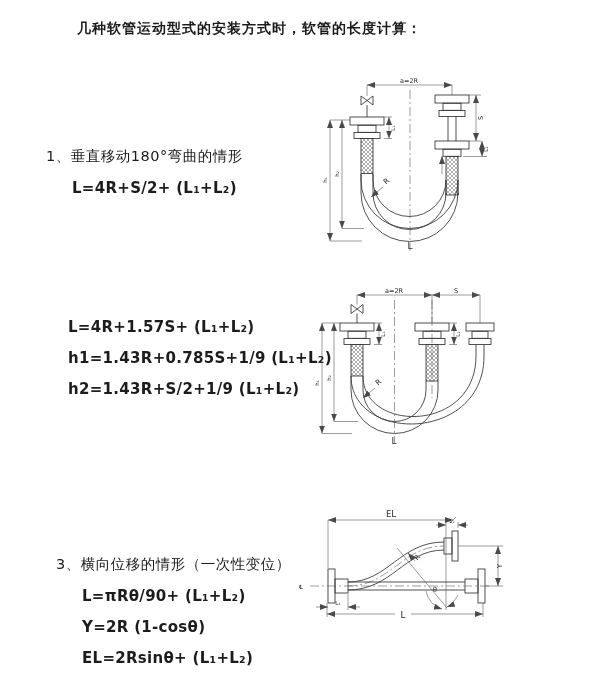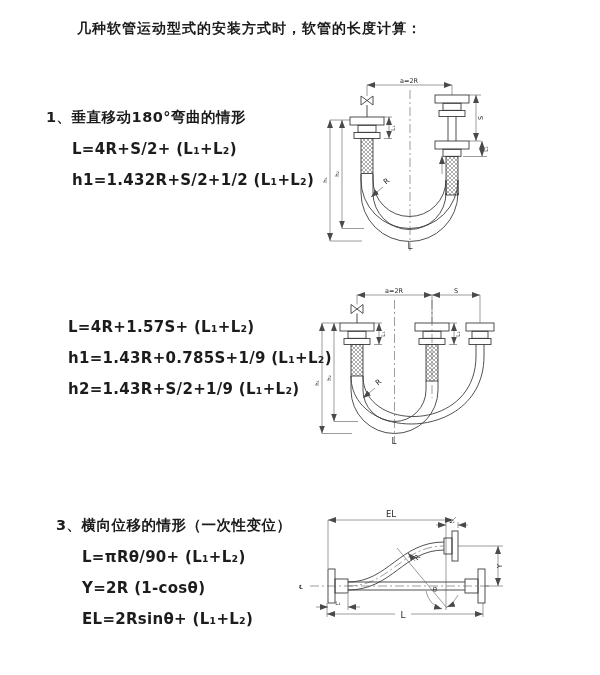--- a/index.html
+++ b/index.html
@@ -9,21 +9,21 @@
     overflow:hidden;
   }
   .page-title{
     position:absolute;left:30px;top:20px;font-size:14px;font-weight:700;
     letter-spacing:1px;white-space:nowrap;margin-left:47px;
   }
   .section{position:absolute;}
   .sec1{left:46px;top:108px;}
   .sec2{left:42px;top:305px;}
   .sec3{left:56px;top:516px;}
-  .sec-heading{font-size:14.5px;font-weight:700;letter-spacing:.5px;white-space:nowrap;}
+  .sec-heading{font-size:14.5px;font-weight:400;letter-spacing:.5px;white-space:nowrap;margin-top:39px;}
   .formula{
     font-size:15px;margin-left:26px;margin-top:13px;letter-spacing:.3px;
     white-space:nowrap;font-weight:700;
   }
   svg.diagram{position:absolute;overflow:visible;}
   #d1{left:300px;top:68px;width:300px;height:190px;}
   #d2{left:300px;top:278px;width:300px;height:185px;}
   #d3{left:295px;top:495px;width:305px;height:140px;}
   svg .geo{stroke:#3d3d3d;stroke-width:.9;fill:none;}
   svg .thin{stroke:#4a4a4a;stroke-width:.55;fill:none;}
@@ -33,21 +33,20 @@
   svg text{fill:#2a2a2a;font-family:"DejaVu Sans","Liberation Sans",sans-serif;}
 </style>
 </head>
 <body>
 
 <div class="page-title">几种软管运动型式的安装方式时，软管的长度计算：</div>
 
 <div class="section sec1">
   <div class="sec-heading">1、垂直移动180°弯曲的情形</div>
   <div class="formula">L=4R+S/2+ (L₁+L₂)</div>
-  <div class="formula">h1=1.432R+S/2+1/2 (L₁+L₂)</div>
 </div>
 
 <div class="section sec2">
   <div class="formula">L=4R+1.57S+ (L₁+L₂)</div>
   <div class="formula">h1=1.43R+0.785S+1/9 (L₁+L₂)</div>
   <div class="formula">h2=1.43R+S/2+1/9 (L₁+L₂)</div>
 </div>
 
 <div class="section sec3">
   <div class="sec-heading">3、横向位移的情形（一次性变位）</div>

